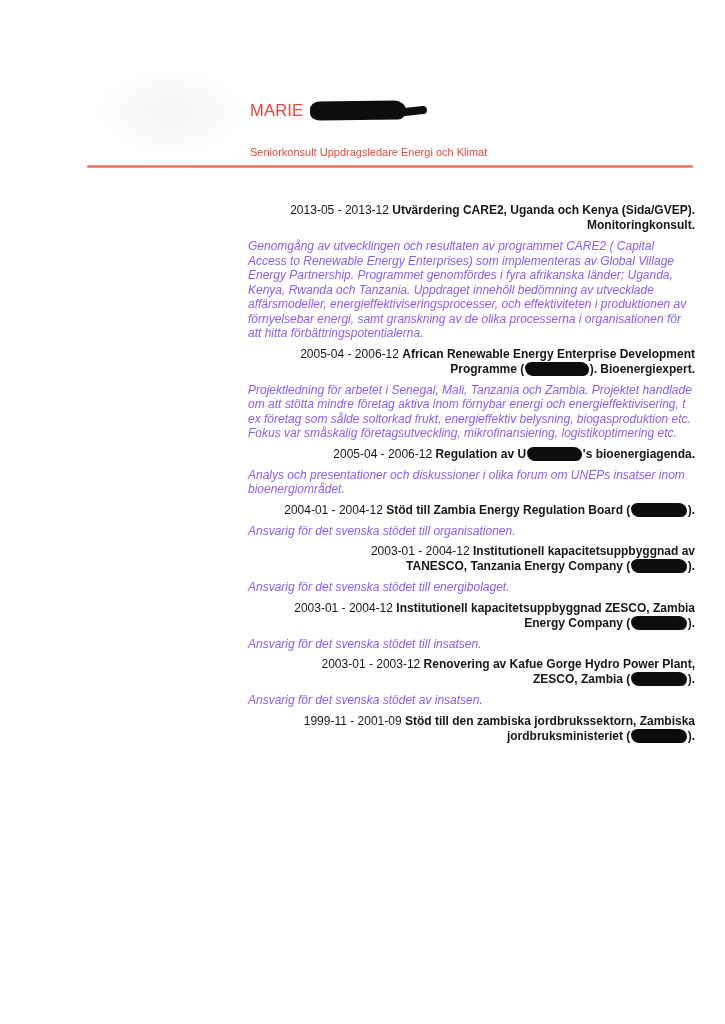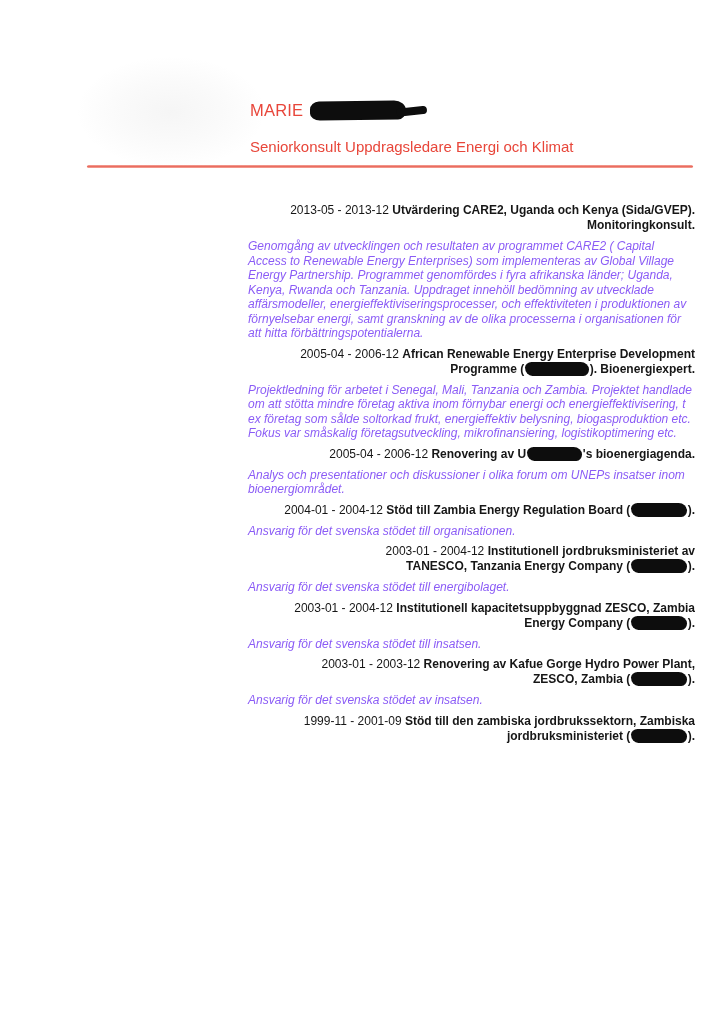--- a/index.html
+++ b/index.html
@@ -41,21 +41,21 @@
     transform: rotate(-0.8deg);
   }
   .scribble::after {
     content: ""; position: absolute; right: -21px; top: 7px;
     width: 31px; height: 8px;
     background: var(--redaction, #0d0d0d);
     border-radius: 4px; transform: rotate(-5deg);
   }
   .subtitle {
     color: var(--accent, #e8463a);
-    font-size: 15px; margin-top: 16px; white-space: nowrap;
+    font-size: 11px; margin-top: 24px; white-space: nowrap;
   }
   .divider {
     position: absolute; left: 87px; top: 165px;
     width: 606px; height: 3px; border-radius: 2px;
     background: linear-gradient(to bottom, #f4a79d, var(--divider, #ea6d60), #f4a79d);
   }
 
   .content { position: absolute; left: 248px; top: 203px; width: 447px; }
   .entry { display: block; }
   .entry.extra-gap { margin-top: 0; }
@@ -106,31 +106,31 @@
     <p class="entry-heading"><span>2013-05 - 2013-12 </span><span class="b">Utvärdering CARE2, Uganda och Kenya (Sida/GVEP).</span><br><span class="b">Monitoringkonsult.</span></p>
     <p class="entry-desc">Genomgång av utvecklingen och resultaten av programmet CARE2 ( Capital Access to Renewable Energy Enterprises) som implementeras av Global Village Energy Partnership. Programmet genomfördes i fyra afrikanska länder; Uganda, Kenya, Rwanda och Tanzania. Uppdraget innehöll bedömning av utvecklade affärsmodeller, energieffektiviseringsprocesser, och effektiviteten i produktionen av förnyelsebar energi, samt granskning av de olika processerna i organisationen för att hitta förbättringspotentialerna.</p>
   </div>
 
   <div class="entry">
     <p class="entry-heading"><span>2005-04 - 2006-12 </span><span class="b">African Renewable Energy Enterprise Development</span><br><span class="b">Programme (</span><span class="b redacted">UNEP</span><span class="b">). Bioenergiexpert.</span></p>
     <p class="entry-desc">Projektledning för arbetet i Senegal, Mali, Tanzania och Zambia. Projektet handlade om att stötta mindre företag aktiva inom förnybar energi och energieffektivisering, t ex företag som sålde soltorkad frukt, energieffektiv belysning, biogasproduktion etc. Fokus var småskalig företagsutveckling, mikrofinansiering, logistikoptimering etc.</p>
   </div>
 
   <div class="entry">
-    <p class="entry-heading"><span>2005-04 - 2006-12 </span><span class="b">Renovering av U</span><span class="b redacted">NEP</span><span class="b">'s bioenergiagenda.</span></p>
+    <p class="entry-heading"><span>2005-04 - 2006-12 </span><span class="b">Regulation av U</span><span class="b redacted">NEP</span><span class="b">'s bioenergiagenda.</span></p>
     <p class="entry-desc">Analys och presentationer och diskussioner i olika forum om UNEPs insatser inom bioenergiområdet.</p>
   </div>
 
   <div class="entry">
     <p class="entry-heading"><span>2004-01 - 2004-12 </span><span class="b">Stöd till Zambia Energy Regulation Board (</span><span class="b redacted">Sida</span><span class="b">).</span></p>
     <p class="entry-desc">Ansvarig för det svenska stödet till organisationen.</p>
   </div>
 
   <div class="entry">
-    <p class="entry-heading"><span>2003-01 - 2004-12 </span><span class="b">Institutionell jordbruksministeriet av</span><br><span class="b">TANESCO, Tanzania Energy Company (</span><span class="b redacted">Sida</span><span class="b">).</span></p>
+    <p class="entry-heading"><span>2003-01 - 2004-12 </span><span class="b">Institutionell kapacitetsuppbyggnad av</span><br><span class="b">TANESCO, Tanzania Energy Company (</span><span class="b redacted">Sida</span><span class="b">).</span></p>
     <p class="entry-desc">Ansvarig för det svenska stödet till energibolaget.</p>
   </div>
 
   <div class="entry">
     <p class="entry-heading"><span>2003-01 - 2004-12 </span><span class="b">Institutionell kapacitetsuppbyggnad ZESCO, Zambia</span><br><span class="b">Energy Company (</span><span class="b redacted">Sida</span><span class="b">).</span></p>
     <p class="entry-desc">Ansvarig för det svenska stödet till insatsen.</p>
   </div>
 
   <div class="entry">
     <p class="entry-heading"><span>2003-01 - 2003-12 </span><span class="b">Renovering av Kafue Gorge Hydro Power Plant,</span><br><span class="b">ZESCO, Zambia (</span><span class="b redacted">Sida</span><span class="b">).</span></p>

